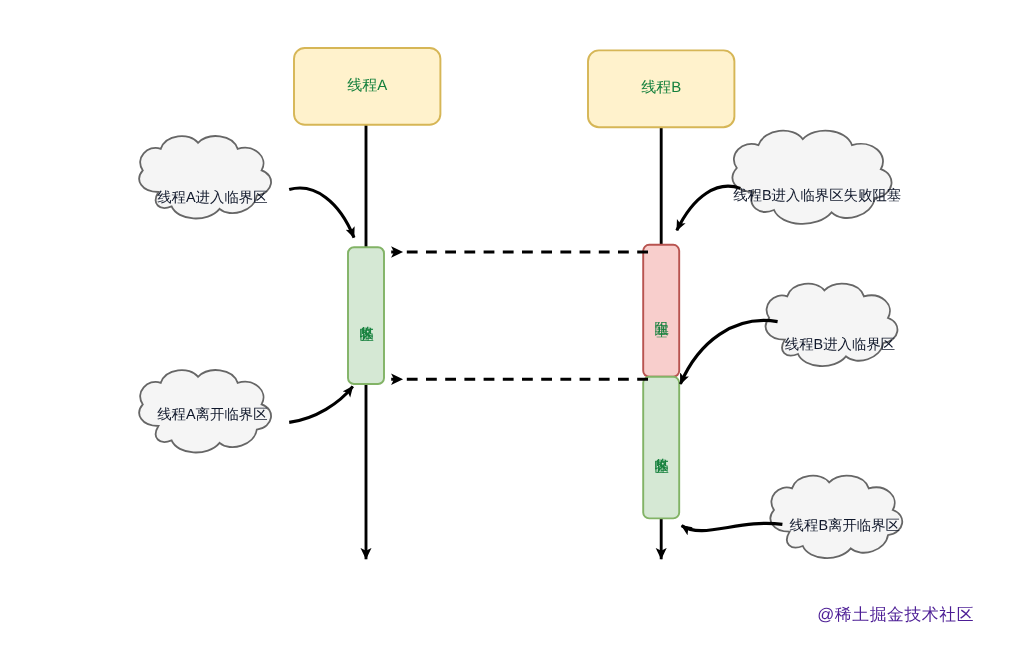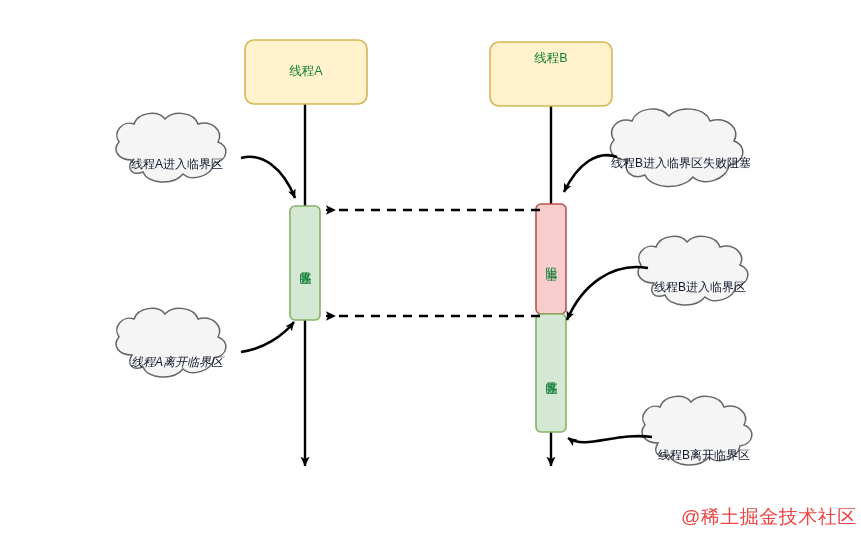--- a/index.html
+++ b/index.html
@@ -39,22 +39,22 @@
     white-space: nowrap;
     letter-spacing: 1px;
     font-size: 12px;
   }
   .cloud-label {
     font-size: 12px;
     color: #0f172a;
   }
   .watermark {
     position: absolute;
-    font-size: 19px;
-    color: #ef4444;
+    font-size: 14px;
+    color: #4c1d95;
     white-space: nowrap;
     letter-spacing: 0.5px;
   }
   .center-box {
     position: absolute;
     display: flex;
     align-items: center;
     justify-content: center;
   }
 </style>
@@ -127,49 +127,49 @@
   <path d="M241,352 C263,349 283,336 294,322" fill="none" stroke="#000000" stroke-width="2.6" marker-end="url(#arrowSolid)"></path>
   <path d="M617,157 C598,150 578,163 564,192" fill="none" stroke="#000000" stroke-width="2.6" marker-end="url(#arrowSolid)"></path>
   <path d="M648,268 C612,262 582,285 567,320" fill="none" stroke="#000000" stroke-width="2.6" marker-end="url(#arrowSolid)"></path>
   <path d="M652,437 C616,432 586,450 568,438" fill="none" stroke="#000000" stroke-width="2.6" marker-end="url(#arrowSolid)"></path>
 </svg>
 
 <div class="center-box" style="left:245px; top:40px; width:122px; height:64px;">
   <span class="lbl actor-label" style="position:static;">线程A</span>
 </div>
 
-<div class="center-box" style="left:490px; top:27px; width:122px; height:64px;">
+<div class="center-box" style="left:490px; top:42px; width:122px; height:64px;">
   <span class="lbl actor-label" style="position:static;">线程B</span>
 </div>
 
 <div class="center-box" style="left:290px; top:206px; width:30px; height:114px;">
   <span class="lbl vert" style="position:static;">临界区</span>
 </div>
 
 <div class="center-box" style="left:536px; top:204px; width:30px; height:110px;">
   <span class="lbl vert" style="position:static;">阻塞</span>
 </div>
 
 <div class="center-box" style="left:536px; top:314px; width:30px; height:118px;">
   <span class="lbl vert" style="position:static;">临界区</span>
 </div>
 
 <div class="center-box" style="left:118px; top:150px; width:118px; height:28px;">
   <span class="lbl cloud-label" style="position:static;">线程A进入临界区</span>
 </div>
 
-<div class="center-box" style="left:118px; top:348px; width:118px; height:28px;font-style:italic;">
+<div class="center-box" style="left:118px; top:331px; width:118px; height:28px;">
   <span class="lbl cloud-label" style="position:static;">线程A离开临界区</span>
 </div>
 
 <div class="center-box" style="left:618px; top:149px; width:126px; height:28px;">
   <span class="lbl cloud-label" style="position:static;">线程B进入临界区失败阻塞</span>
 </div>
 
 <div class="center-box" style="left:641px; top:273px; width:118px; height:28px;align-items:center;">
   <span class="lbl cloud-label" style="position:static;">线程B进入临界区</span>
 </div>
 
-<div class="center-box" style="left:645px; top:441px; width:118px; height:28px;">
+<div class="center-box" style="left:645px; top:424px; width:118px; height:28px;">
   <span class="lbl cloud-label" style="position:static;">线程B离开临界区</span>
 </div>
 
 <div class="watermark" style="left:681px; top:504px;">@稀土掘金技术社区</div>
 
 </body></html>

